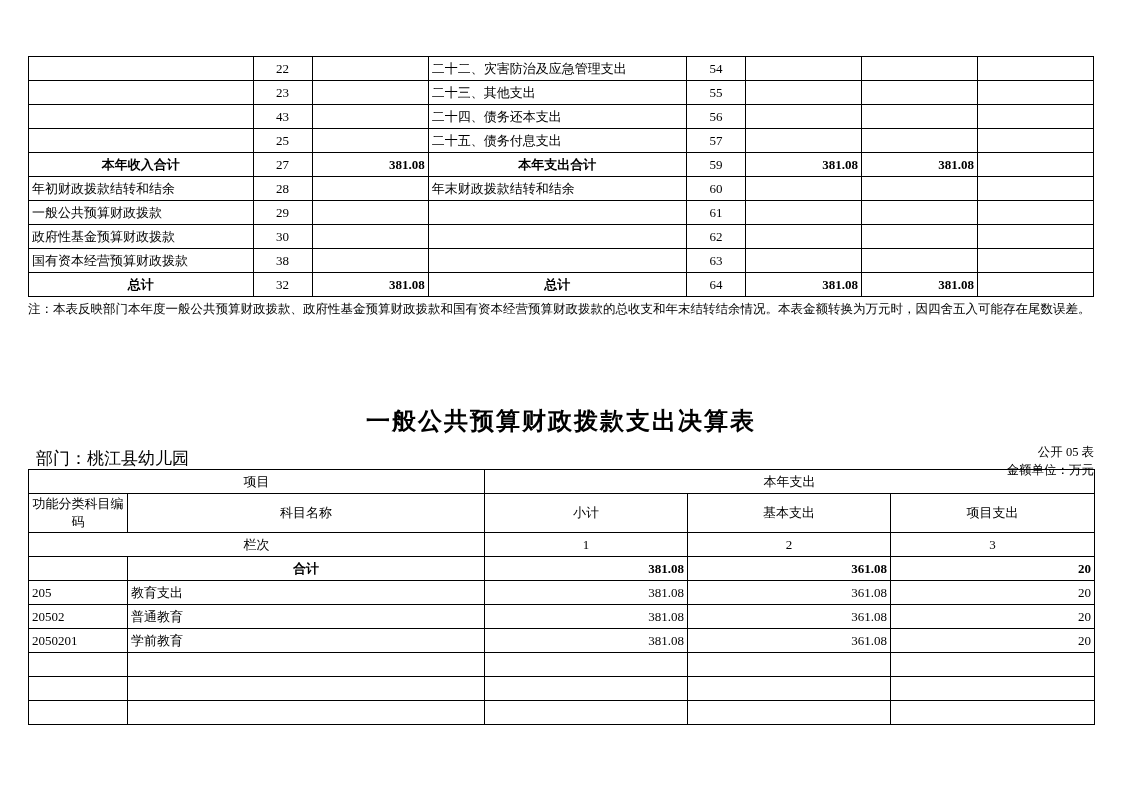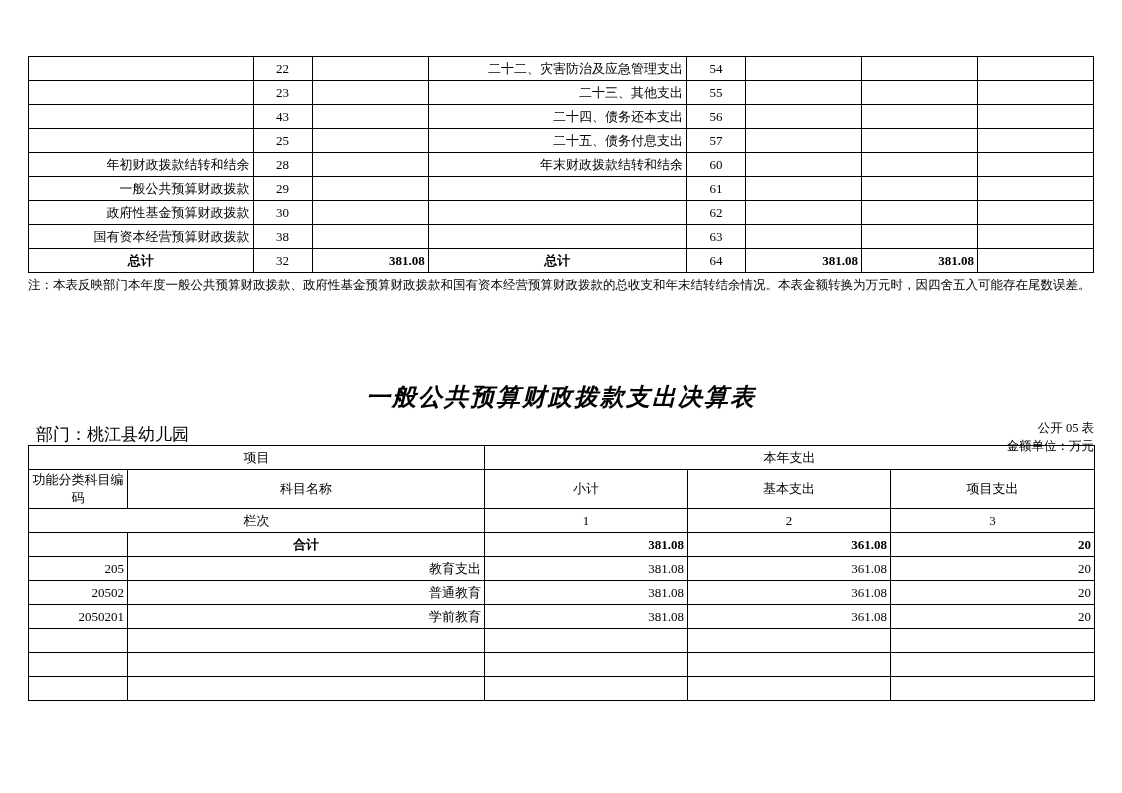--- a/index.html
+++ b/index.html
@@ -33,21 +33,21 @@
     border: 1px solid #000000;
     padding: 1px 3px;
     font-weight: normal;
     line-height: 18px;
     height: 20px;
     overflow: hidden;
     white-space: nowrap;
   }
   .c { text-align: center; }
   .r { text-align: right; }
-  .l { text-align: right; }
+  .l { text-align: left; }
   .b { font-weight: bold; }
 
   
   .tbl-top {
     margin-top: 56px;
   }
   .tbl-top td {
     height: 21px;
   }
 
@@ -59,21 +59,20 @@
   }
 
   
   .doc-title {
     text-align: center;
     font-size: 24px;
     font-weight: bold;
     letter-spacing: 2px;
     margin-top: 86px;
     font-family: "Liberation Serif", "DejaVu Serif", serif;
-    font-style: italic;
   }
   .meta-right {
     text-align: right;
     font-size: 12.5px;
     line-height: 18px;
     margin-top: 6px;
   }
   .dept-line {
     position: relative;
     font-size: 17px;
@@ -154,20 +153,30 @@
         <td class="l"></td>
         <td class="c">25</td>
         <td class="r"></td>
         <td class="l">二十五、债务付息支出</td>
         <td class="c">57</td>
         <td class="r"></td>
         <td class="r"></td>
         <td class="r"></td>
       </tr>
       <tr>
+        <td class="c b">本年收入合计</td>
+        <td class="c">27</td>
+        <td class="r b">381.08</td>
+        <td class="c b">本年支出合计</td>
+        <td class="c">59</td>
+        <td class="r b">381.08</td>
+        <td class="r b">381.08</td>
+        <td class="r b"></td>
+      </tr>
+      <tr>
         <td class="l">年初财政拨款结转和结余</td>
         <td class="c">28</td>
         <td class="r"></td>
         <td class="l">年末财政拨款结转和结余</td>
         <td class="c">60</td>
         <td class="r"></td>
         <td class="r"></td>
         <td class="r"></td>
       </tr>
       <tr>

